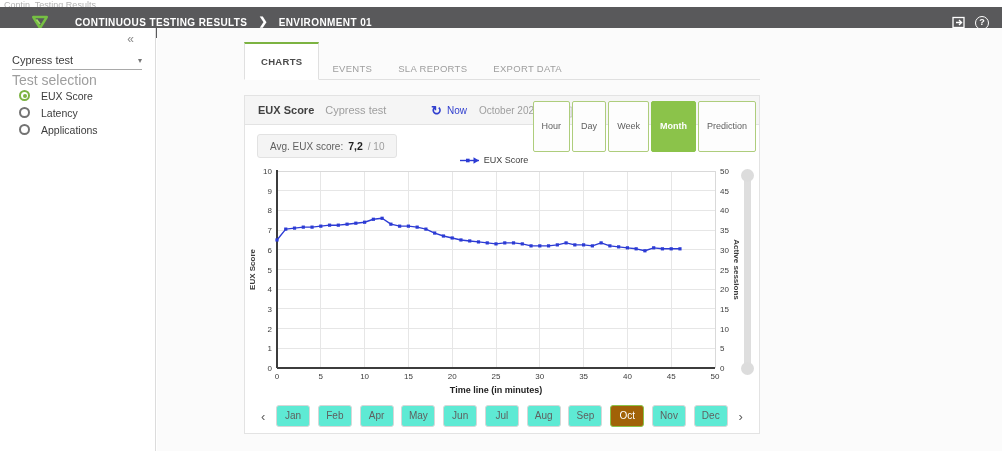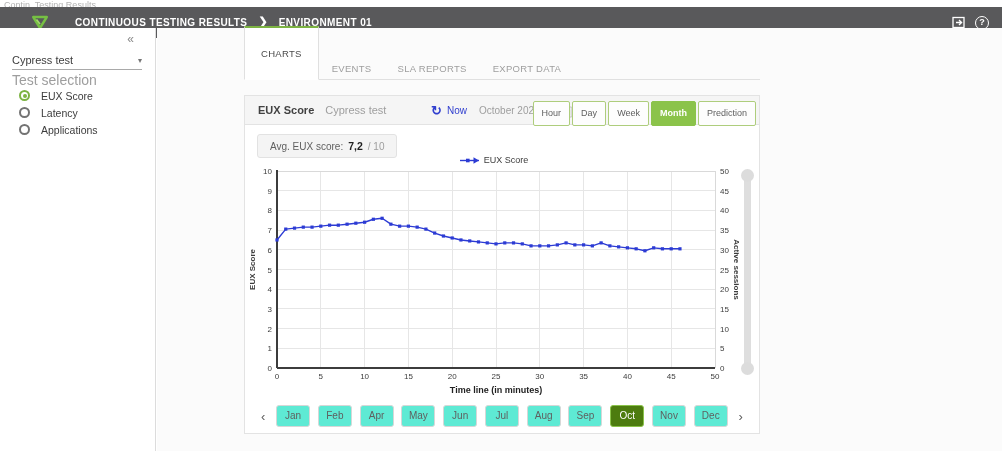--- a/index.html
+++ b/index.html
@@ -26,51 +26,51 @@
   .radios { position:absolute; top:59px; left:0; right:0; }
   .radio-row { display:flex; align-items:center; gap:11px; padding-left:19px; height:17px; cursor:pointer; }
   .radio-circ { width:11px; height:11px; border-radius:50%; border:2px solid #737373; position:relative; flex:none; }
   .radio-row.sel .radio-circ { border-color:#7cb342; }
   .radio-row.sel .radio-circ::after { content:''; position:absolute; inset:1.5px; background:#7cb342; border-radius:50%; }
   .radio-label { font-size:10.5px; color:#3c3c3c; }
 
   .main { position:absolute; left:157px; top:28px; right:0; bottom:0; background:#fbfbfb; }
   .tabs-row { position:absolute; left:87px; top:29px; width:516px; border-bottom:1px solid #e0e0e0; display:flex; align-items:flex-end; height:23px; }
   .tab { font-size:9.5px; letter-spacing:.3px; color:#9e9e9e; padding:0 13px; line-height:21px; cursor:pointer; white-space:nowrap; }
-  .tab.active { background:#fff; border:1px solid #e0e0e0; border-top:2px solid #7cb342; border-bottom:1px solid #fff; margin-bottom:-1px; color:#4a4a4a; font-weight:normal; line-height:19px; padding:16px 16px; }
+  .tab.active { background:#fff; border:1px solid #e0e0e0; border-top:2px solid #7cb342; border-bottom:1px solid #fff; margin-bottom:-1px; color:#4a4a4a; font-weight:bold; line-height:19px; padding:8px 16px; }
 
   .panel { position:absolute; left:87px; top:67px; width:516px; height:339px; background:#fff; border:1px solid #e3e3e3; }
   .panel-hd { height:29px; background:#f5f5f5; border-bottom:1px solid #e3e3e3; position:relative; display:flex; align-items:center; }
   .m-title { margin-left:13px; font-size:11px; font-weight:bold; color:#424242; }
   .m-sub { margin-left:11px; font-size:11px; color:#9e9e9e; }
   .refresh { position:absolute; left:186px; display:flex; align-items:center; gap:5px; color:#3240cf; cursor:pointer; }
   .refresh .ic { font-size:13px; font-weight:bold; line-height:13px; }
   .refresh .lb { font-size:10px; font-weight:normal; }
   .date-input { position:absolute; left:234px; font-size:10px; color:#9e9e9e; cursor:text; }
   .cal { position:absolute; left:314px; top:8px; cursor:pointer; }
   .periods { position:absolute; right:3px; top:5px; display:flex; gap:2px; }
-  .pbtn { font-size:9px; color:#5f5f5f; background:#fdfdfd; border:1px solid #aecd7c; border-radius:2px; padding:3px 8px; line-height:17px; cursor:pointer; white-space:nowrap; }
+  .pbtn { font-size:9px; color:#5f5f5f; background:#fdfdfd; border:1px solid #aecd7c; border-radius:2px; padding:16px 8px; line-height:17px; cursor:pointer; white-space:nowrap; }
   .pbtn.active { background:#8bc34a; border-color:#8bc34a; color:#fff;font-weight:bold; }
 
   .chip { position:absolute; left:12px; top:38px; background:#f4f4f4; border:1px solid #e2e2e2; border-radius:3px; padding:5px 12px; font-size:10px; color:#5f5f5f; display:flex; gap:5px; align-items:baseline; }
   .chip .v { font-weight:bold; color:#1f1f1f; font-size:10.5px; }
   .chip .max { color:#9e9e9e; }
 
   .legend { position:absolute; top:59px; left:0; width:498px; display:flex; justify-content:center; align-items:center; gap:4px; font-size:9px; color:#3c3c3c; }
   svg.chart { position:absolute; left:0; top:70px; }
 
   .vslider { position:absolute; right:5px; top:73px; width:13px; height:206px; }
   .vtrack { position:absolute; left:3px; top:6px; bottom:6px; width:7px; background:#dedede; border-radius:4px; cursor:pointer; }
   .vhandle { position:absolute; left:0; width:13px; height:13px; border-radius:50%; background:#dcdcdc; cursor:grab; }
   .vhandle.top { top:0; } .vhandle.bot { bottom:0; }
 
   .months { position:absolute; left:0; right:0; bottom:5px; height:24px; display:flex; align-items:center; justify-content:space-between; padding:0 13px; }
   .mo-arrow { font-size:13px; color:#5f5f5f; cursor:pointer; padding:0 3px; }
   .mo-btn { width:34px; line-height:20px; text-align:center; font-size:10px; color:#5f5f5f; background:#5eead4; border:1px solid #d7d7d7; border-radius:3px; cursor:pointer; }
-  .mo-btn.active { background:#4d7c0f; border-color:#8bc34a; color:#fff; }
+  .mo-btn.active { background:#a16207; border-color:#8bc34a; color:#fff; }
 </style>
 </head>
 <body>
 
 <div class="stage">
 
   <div class="remnant">Contin. Testing Results</div>
 
   <header class="appbar">
     <span class="logo">

